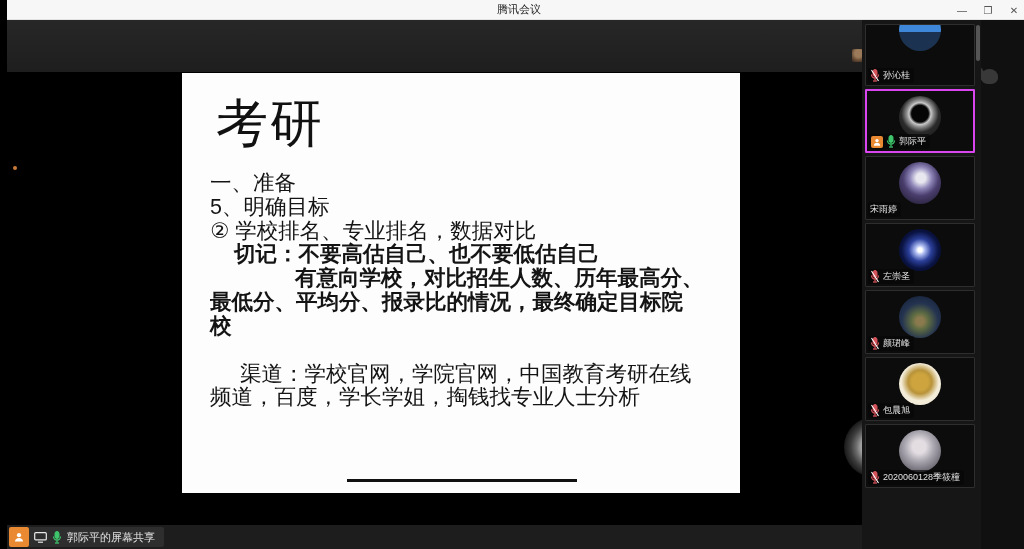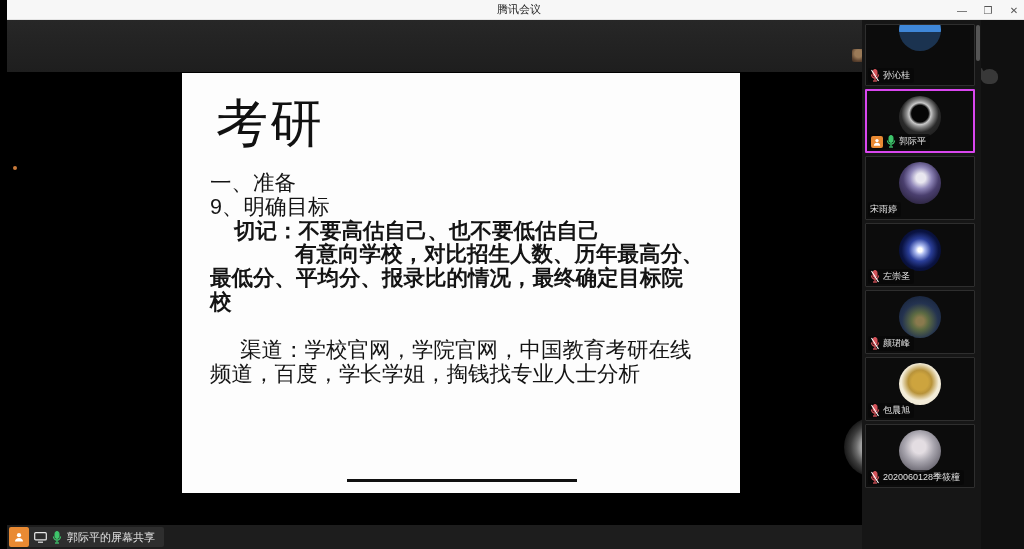--- a/index.html
+++ b/index.html
@@ -136,21 +136,22 @@
         </div>
     </div>
 
     <div class="stage">
       <span class="orange-dot"></span>
 
       <div class="slide">
         <div class="slide-title">考研</div>
         <div class="slide-body">
           <div class="ln">一、准备</div>
-          <div class="ln">9、明确目标</div>
+          <div class="ln">5、明确目标</div>
+          <div class="ln">② 学校排名、专业排名，数据对比</div>
           <div class="ln bold ind-1">切记：不要高估自己、也不要低估自己</div>
           <div class="ln bold ind-2">有意向学校，对比招生人数、历年最高分、</div>
           <div class="ln bold">最低分、平均分、报录比的情况，最终确定目标院</div>
           <div class="ln bold">校</div>
           <div class="gap"></div>
           <div class="ln ind-3">渠道：学校官网，学院官网，中国教育考研在线</div>
           <div class="ln">频道，百度，学长学姐，掏钱找专业人士分析</div>
         </div>
         <div class="slide-underline"></div>
       </div>

